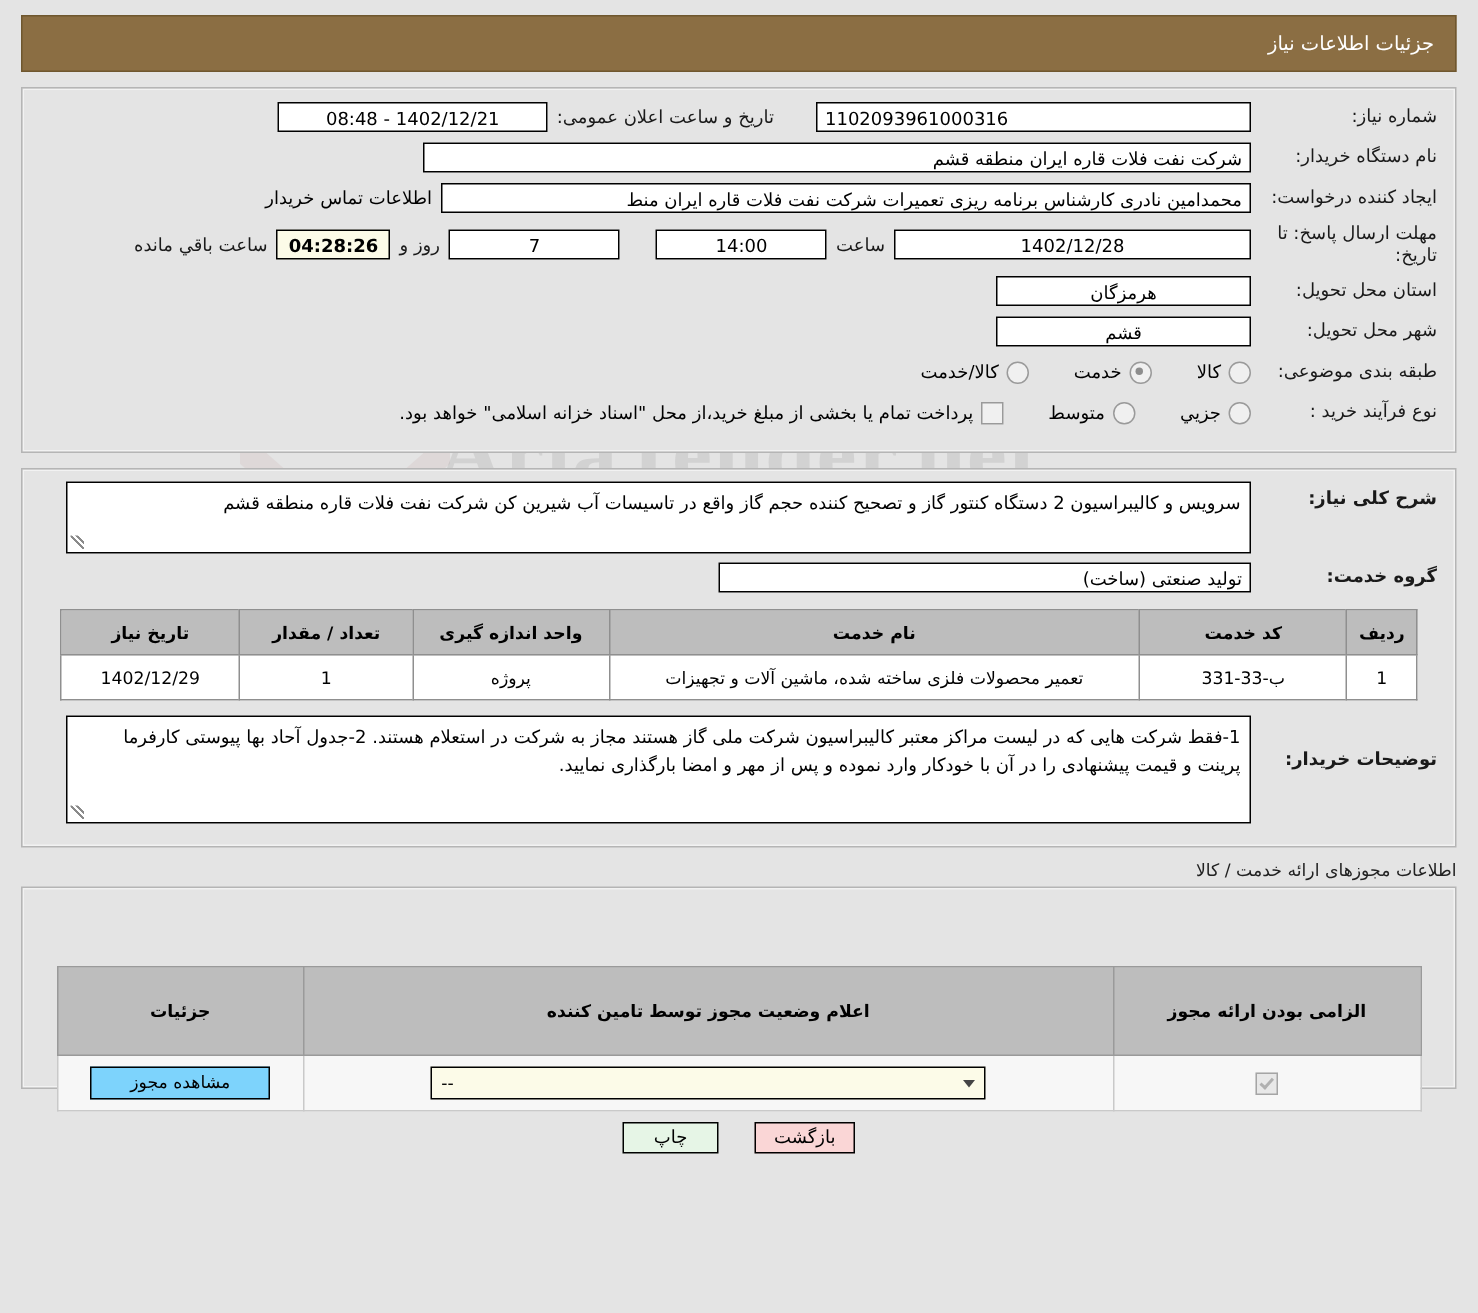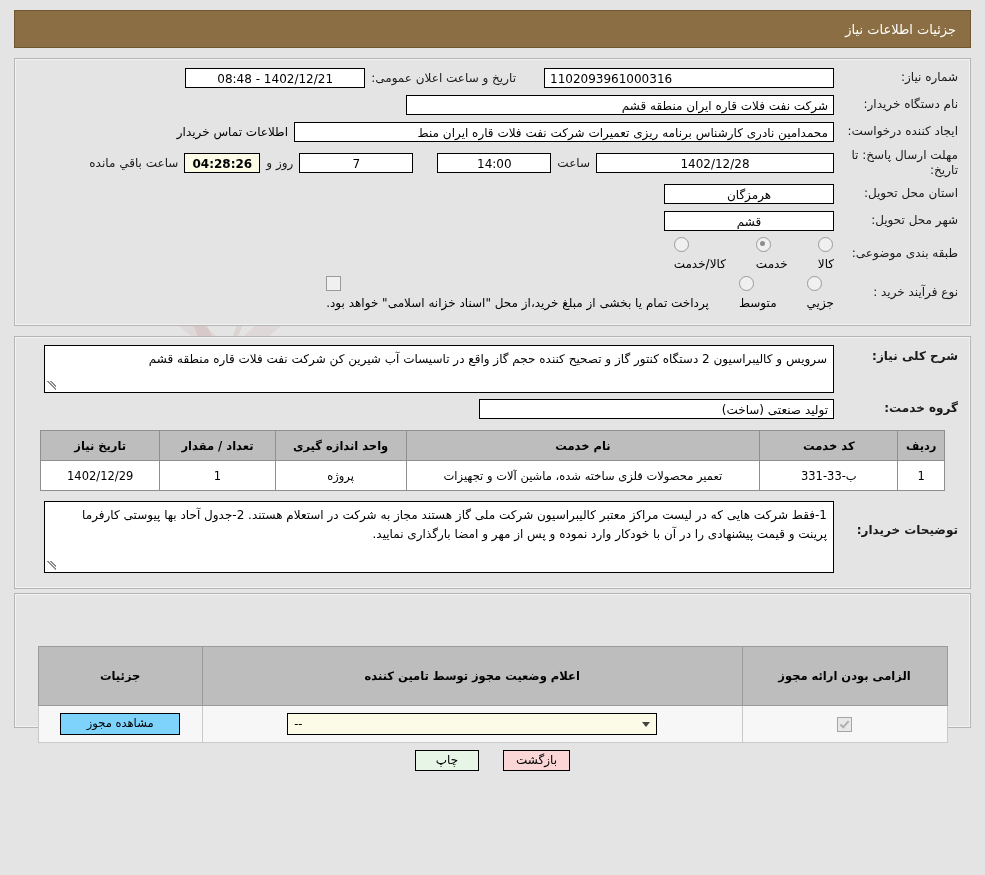--- a/index.html
+++ b/index.html
@@ -118,21 +118,21 @@
     line-height: 20px;
     font-size: 12px;
     padding: 0 5px;
     box-sizing: border-box;
     overflow: hidden;
     white-space: nowrap;
   }
   .fld.cream { background: #fcfbe8; }
 
   .w-req   { width: 290px; text-align: left; }
-  .w-org   { width: 428px; text-align: right; }
+  .w-org   { width: 552px; text-align: right; }
   .w-creator { width: 540px; text-align: right; }
   .w-date  { width: 238px; text-align: center; }
   .w-time  { width: 114px; text-align: center; }
   .w-days  { width: 114px; text-align: center; }
   .w-count { width: 76px;  text-align: center; font-weight: bold; }
   .w-prov  { width: 170px; text-align: center; }
   .w-city  { width: 170px; text-align: center; }
   .w-pub   { width: 180px; text-align: center; }
   .w-group { width: 355px; text-align: center; }
 
@@ -148,26 +148,25 @@
     font-size: 12px;
     padding: 0 6px;
     cursor: pointer;
     white-space: nowrap;
   }
 
   
   .radio-group { display: flex; align-items: center; gap: 4px; }
   .radio-item {
     display: flex;
-    align-items: flex-end;
+    align-items: flex-start;
     gap: 5px;
     margin-left: 26px;
     font-size: 12px;
     white-space: nowrap;
-    flex-direction: column;
   }
   .radio {
     width: 13px; height: 13px;
     border-radius: 50%;
     border: 1px solid #9a9a9a;
     background: #f0f0f0;
     display: inline-block;
     position: relative;
     flex: 0 0 13px;
   }
@@ -487,20 +486,21 @@
       </div>
 
       <div class="row" style="align-items:flex-start;margin-top:10px">
         <div class="lbl" style="font-weight:bold;padding-top:22px">توضیحات خریدار:</div>
         <div class="ta" style="width:790px;height:72px">1-فقط شرکت هایی که در لیست مراکز معتبر کالیبراسیون شرکت ملی گاز هستند مجاز به شرکت در استعلام هستند. 2-جدول آحاد بها پیوستی کارفرما پرینت و قیمت پیشنهادی را در آن با خودکار وارد نموده و پس از مهر و امضا بارگذاری نمایید.</div>
       </div>
 
     </div>
   </div>
 
+  <div class="sub-head">اطلاعات مجوزهای ارائه خدمت / کالا</div>
 
   <div class="permit-panel">
     <table class="permits">
       <thead>
         <tr>
           <th style="width:210px">الزامی بودن ارائه مجوز</th>
           <th style="width:545px">اعلام وضعیت مجوز توسط تامین کننده</th>
           <th style="width:155px">جزئیات</th>
         </tr>
       </thead>

